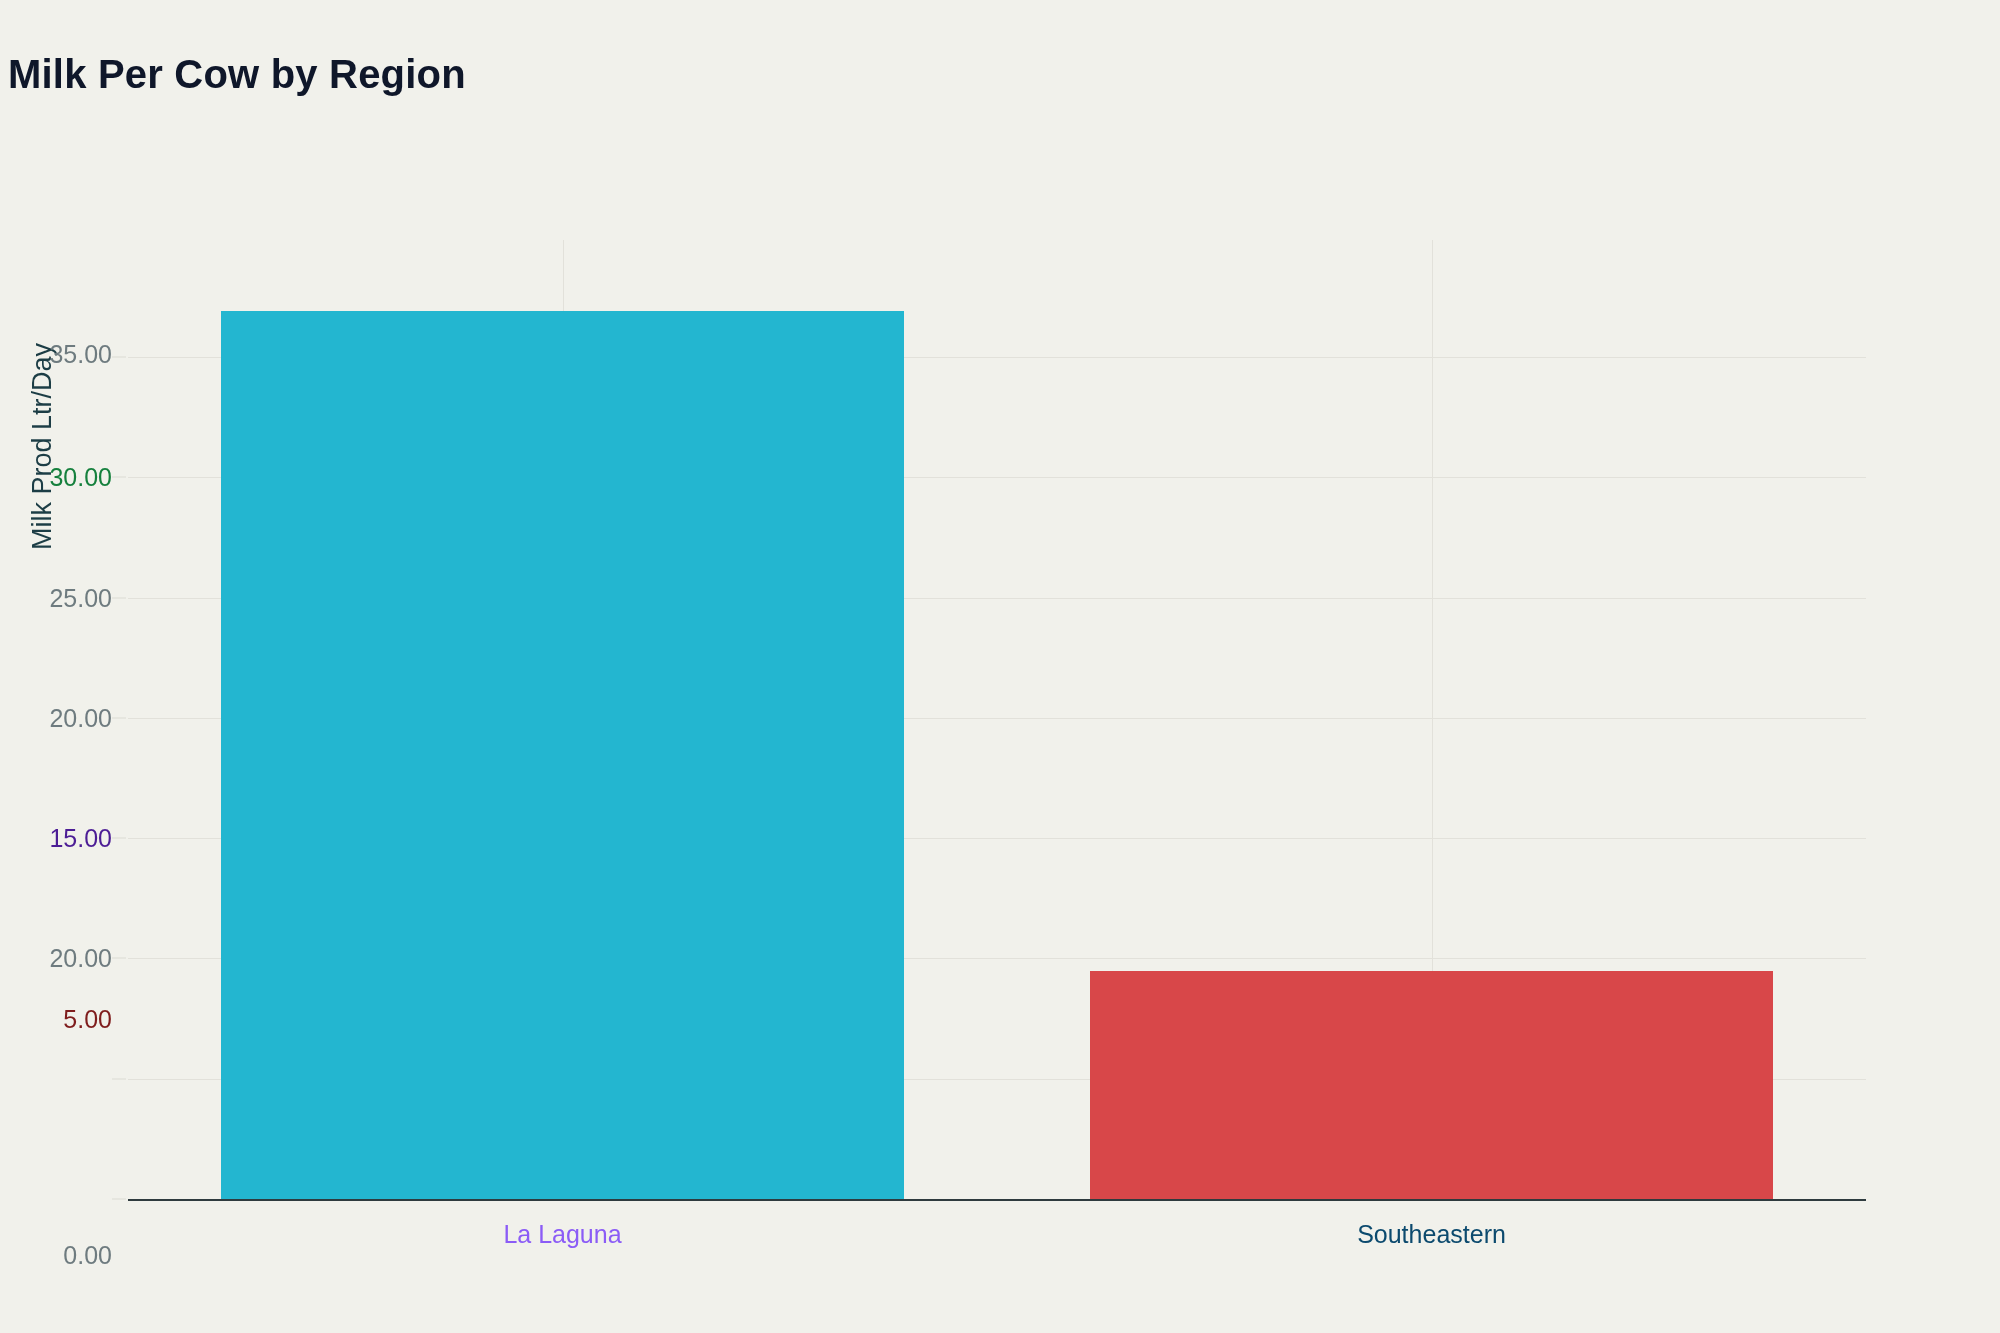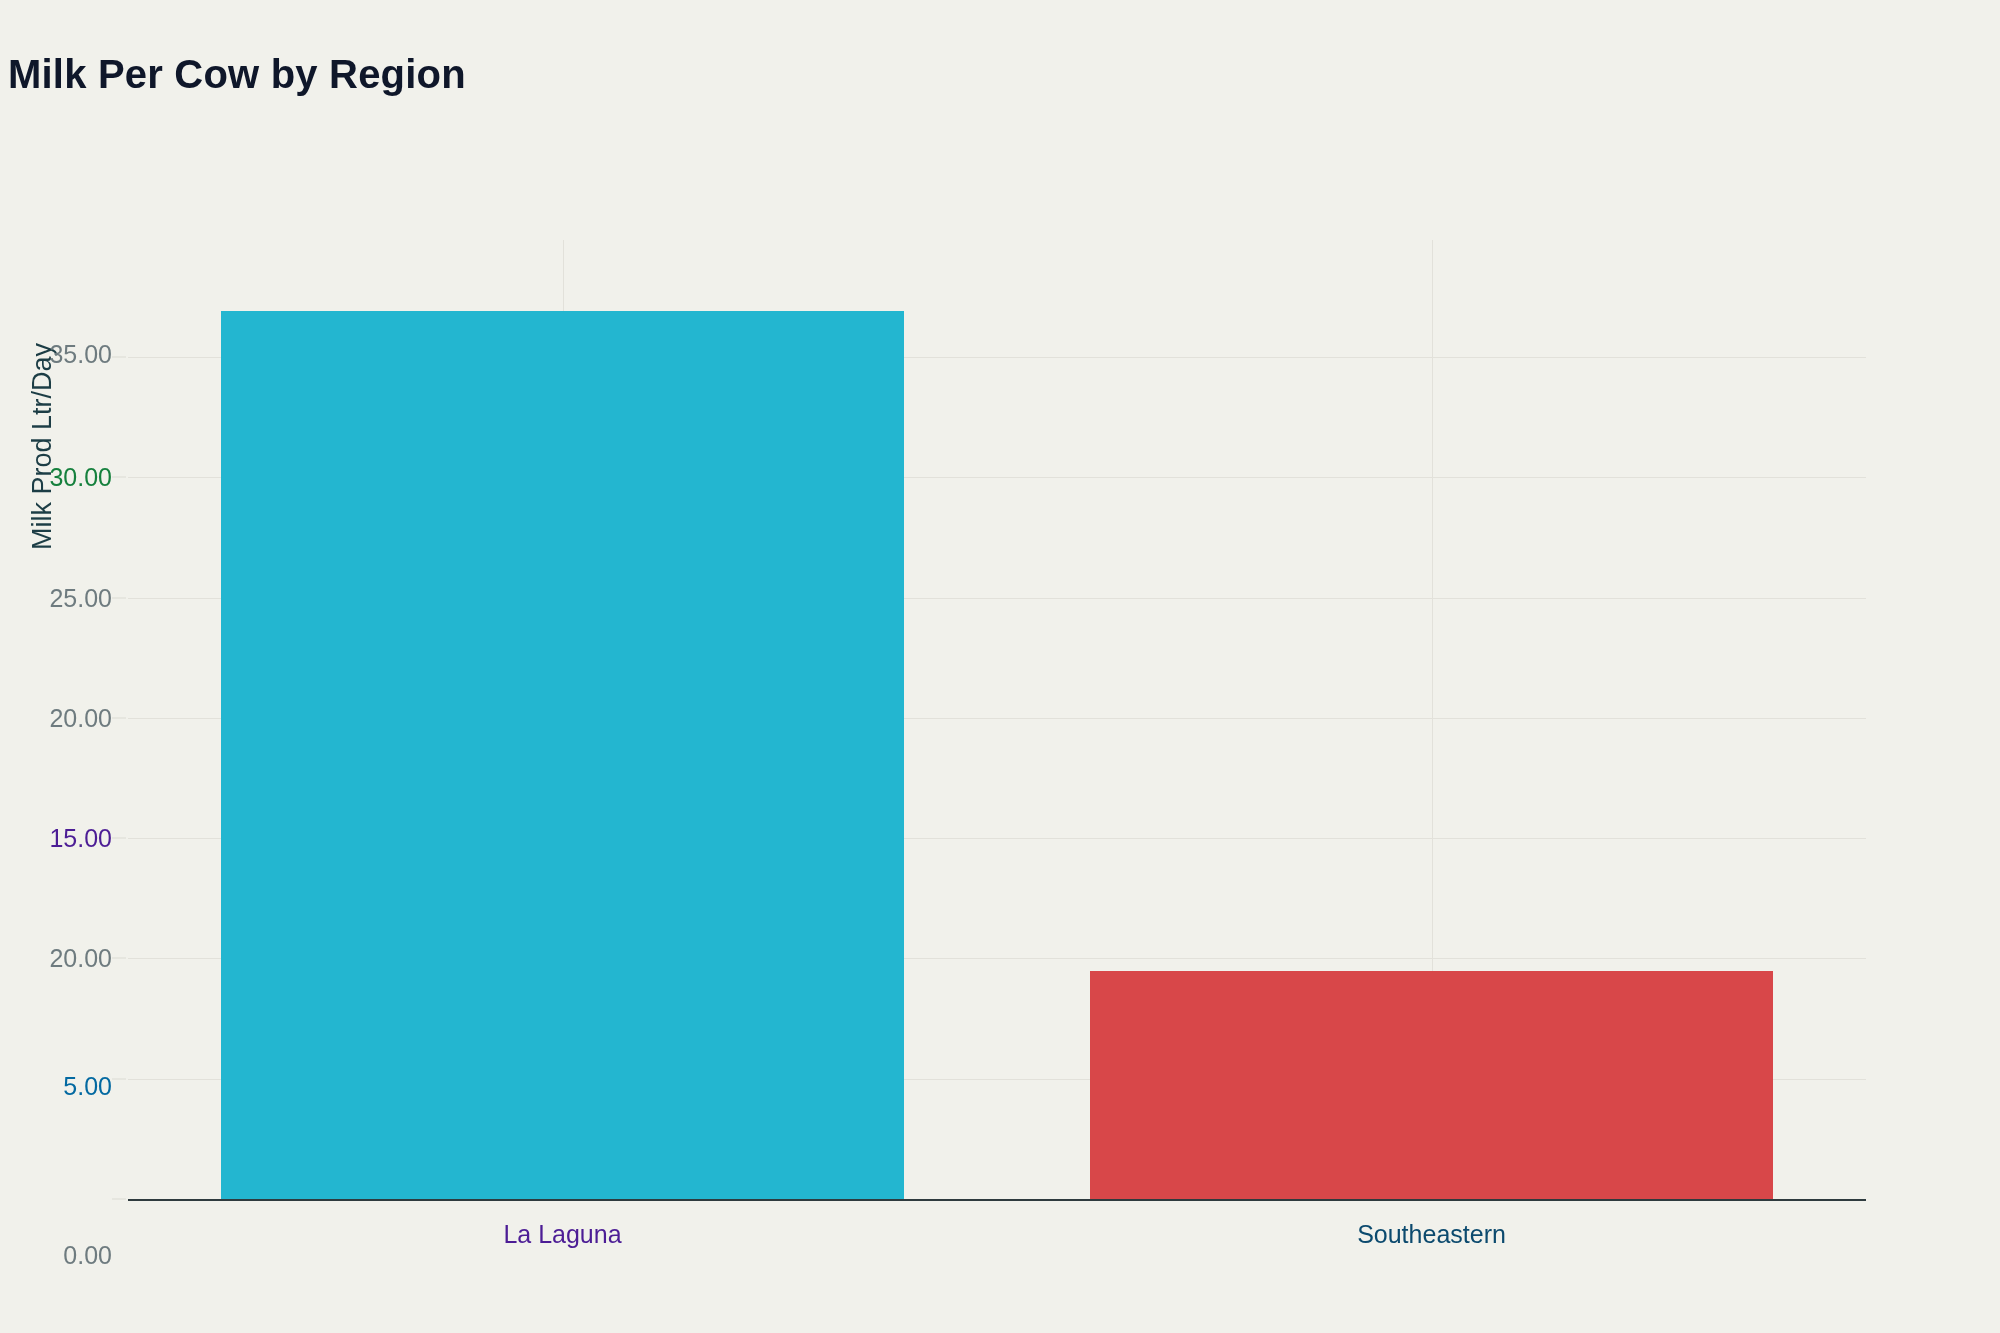--- a/index.html
+++ b/index.html
@@ -152,34 +152,34 @@
       <div class="bar" title="La Laguna: 36.9" style="left: 92.5485px; width: 683.903px; height: 887.517px; background: rgb(35, 182, 208);"></div>
       <div class="vgrid" style="left: 1303.5px; top: 0px; height: 959px; background: rgb(226, 225, 218);"></div>
       <div class="bar" title="Southeastern: 9.47" style="left: 961.548px; width: 683.903px; height: 227.772px; background: rgb(216, 71, 73);"></div>
     </div>
 
   <div id="axis-baseline"></div>
 
   <div id="ytick-layer">
       <div class="ytick" style="top: 1255px; color: rgb(110, 123, 127);">0.00</div>
       <div class="ytick-dash" style="top: 1199px;"></div>
-      <div class="ytick" style="top: 1086px; color: #0369a1;">5.00</div>
+      <div class="ytick" style="top: 1019px; color: #7f1d1d;">5.00</div>
       <div class="ytick-dash" style="top: 1078.74px;"></div>
       <div class="ytick" style="top: 958.481px; color: rgb(110, 123, 127);">20.00</div>
       <div class="ytick-dash" style="top: 958.481px;"></div>
       <div class="ytick" style="top: 838.221px; color: #4c1d95;">15.00</div>
       <div class="ytick-dash" style="top: 838.221px;"></div>
       <div class="ytick" style="top: 717.961px; color: rgb(110, 123, 127);">20.00</div>
       <div class="ytick-dash" style="top: 717.961px;"></div>
       <div class="ytick" style="top: 597.701px; color: rgb(110, 123, 127);">25.00</div>
       <div class="ytick-dash" style="top: 597.701px;"></div>
       <div class="ytick" style="top: 477.442px; color: #15803d;">30.00</div>
       <div class="ytick-dash" style="top: 477.442px;"></div>
       <div class="ytick" style="top: 354px; color: rgb(110, 123, 127); text-align: right;">35.00</div>
       <div class="ytick-dash" style="top: 357.182px;"></div>
     </div>
   <div id="xtick-layer">
-      <div class="xtick" style="left: 562.5px; color: #4c1d95;">La Laguna</div>
+      <div class="xtick" style="left: 562.5px; color: #8b5cf6;">La Laguna</div>
       <div class="xtick" style="left: 1431.5px; color: #0c4a6e;">Southeastern</div>
     </div>
 
 
 </div>
 
 </body></html>

